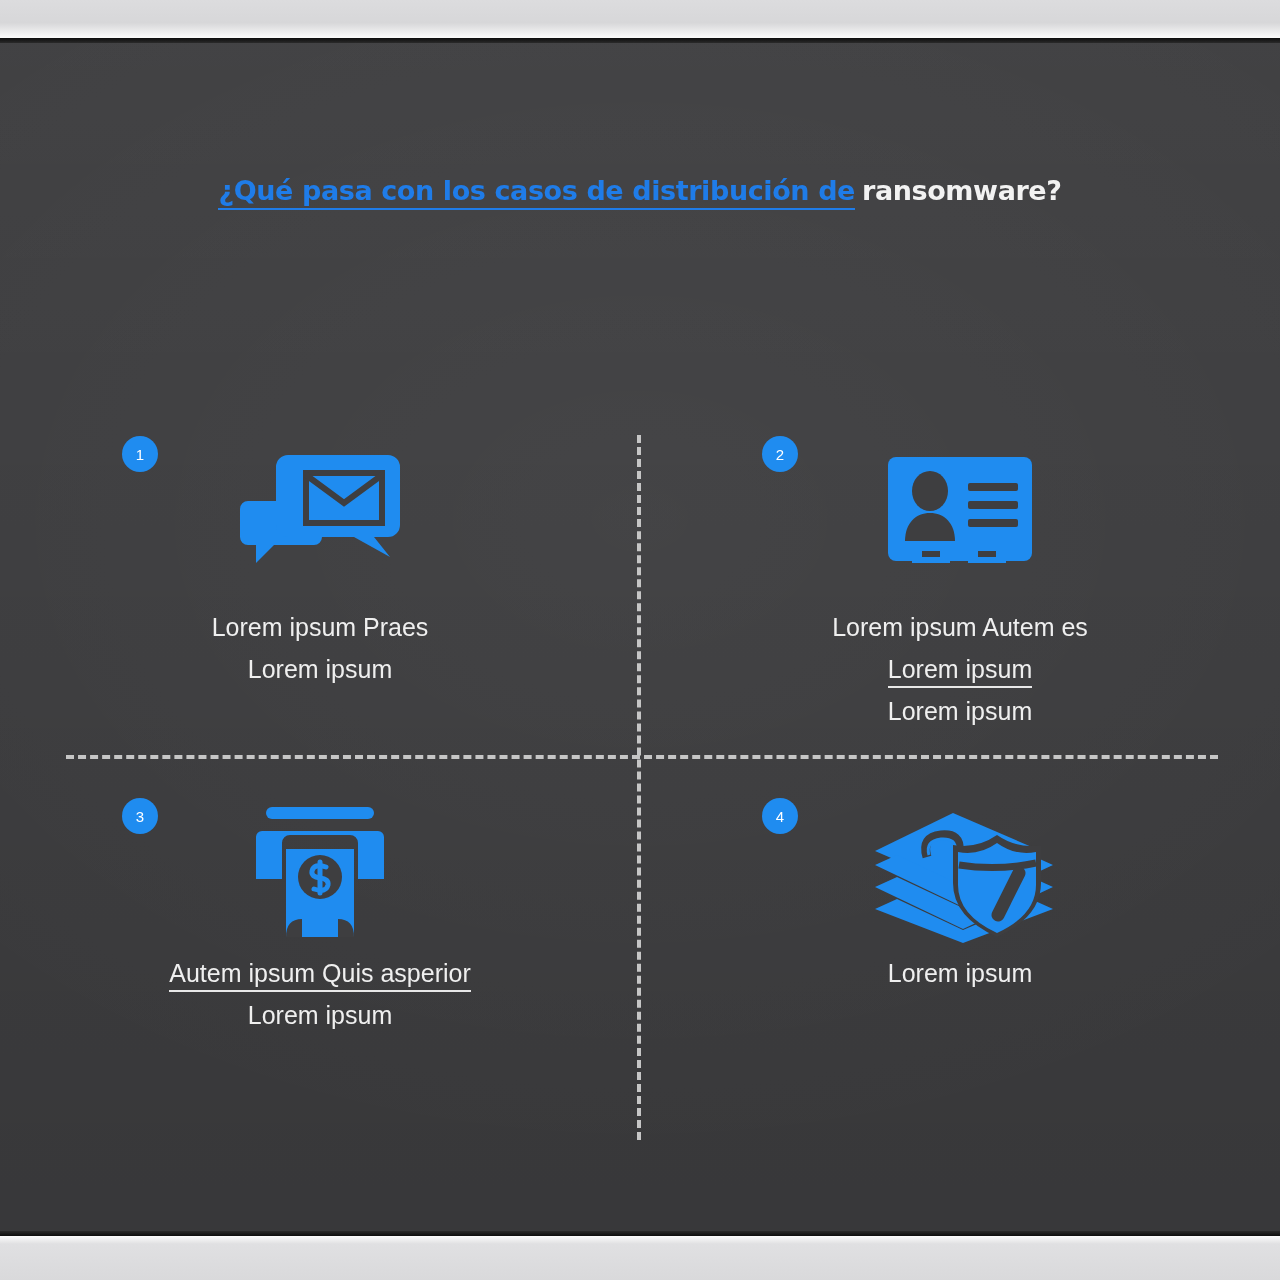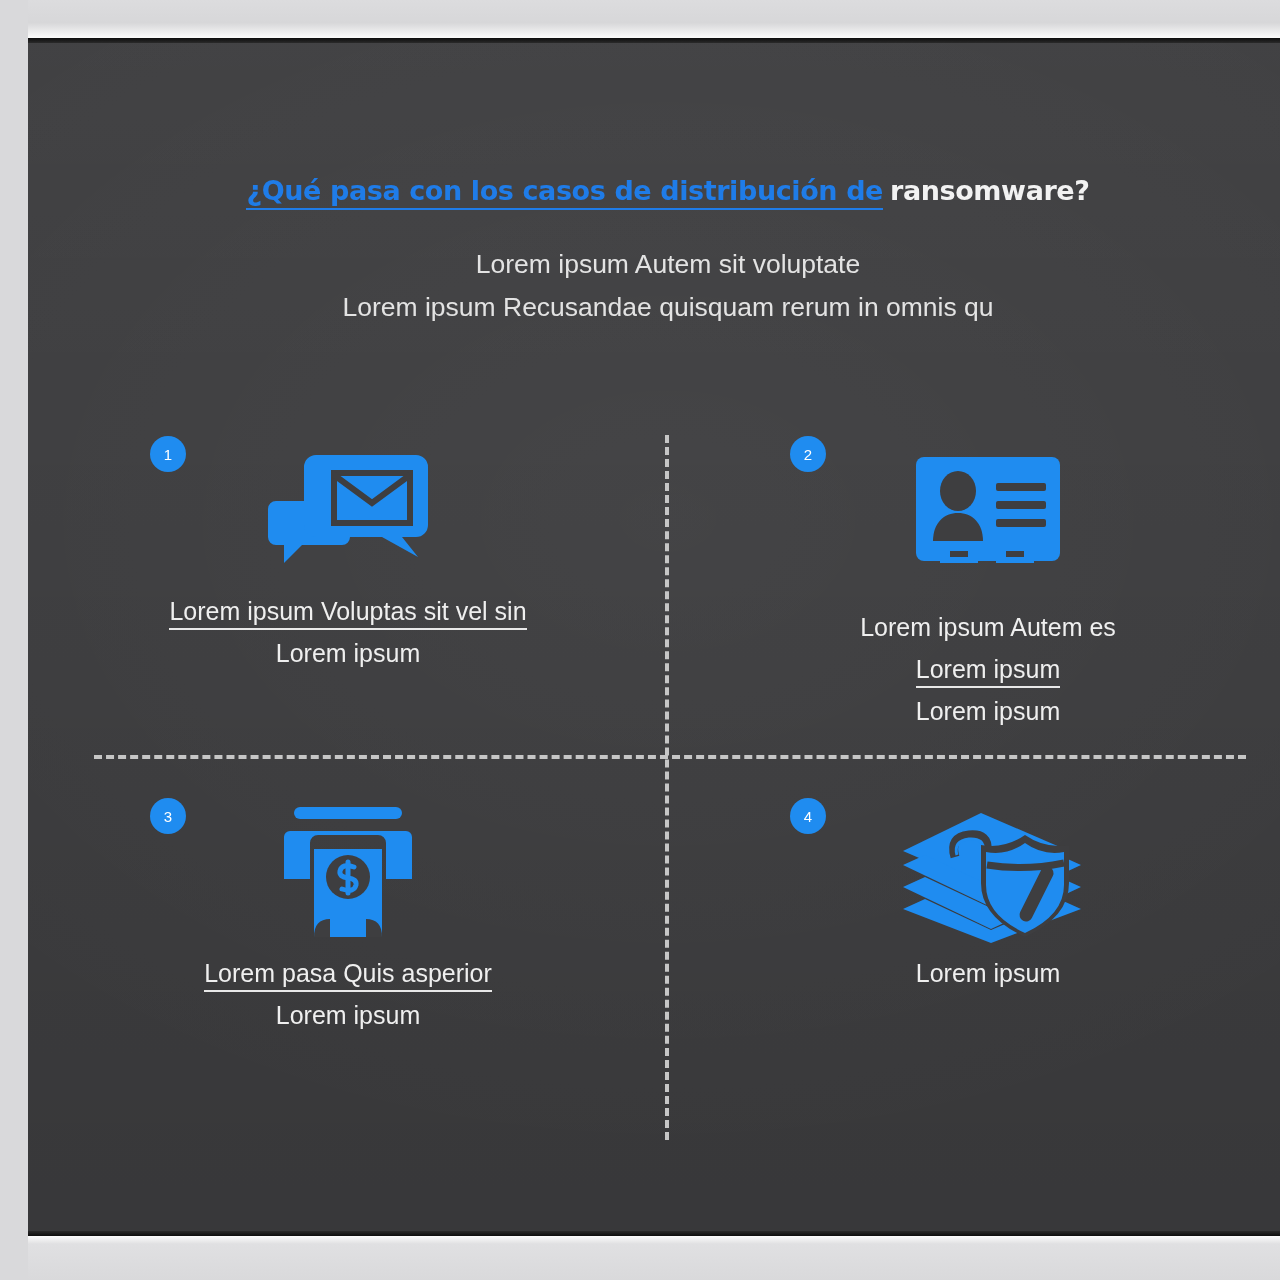--- a/index.html
+++ b/index.html
@@ -13,21 +13,20 @@
     overflow: hidden;
     font-family: "Liberation Sans", sans-serif;
   }
 
   
   #slide-frame {
     position: relative;
     width: 1064px;
     height: 1280px;
     background: #a21caf;
-    margin-left: 28px;
   }
   .frame-band {
     position: absolute;
     left: 0;
     width: 1280px;
     background: linear-gradient(180deg, #dcdcde 0%, #d7d7d9 60%, #fbfbfb 100%);
   }
   #frame-band-top { top: 0; height: 38px; }
   #frame-band-bottom {
     top: 1236px;
@@ -178,45 +177,41 @@
   <div id="frame-band-top" class="frame-band"></div>
   <div id="frame-edge-top" class="frame-edge"></div>
 
   <div id="canvas">
     <div id="canvas-vignette"></div>
 
     <div id="header">
       <div id="title-block">
         <span id="title-accent">¿Qué pasa con los casos de distribución de</span><span id="title-tail">ransomware?</span>
       </div>
-      <div id="subtitle-block">
-        <div>Lorem ipsum Autem sit voluptate</div>
-        <div>Lorem ipsum Recusandae quisquam rerum in omnis qu</div>
-      </div>
     </div>
 
     <div id="divider-horizontal"></div>
     <div id="divider-vertical"></div>
 
     <div id="grid">
 
       <div id="quadrant-1" class="quadrant">
         <div class="step-badge">1</div>
         <div class="icon-wrap">
           <svg width="160" height="124" viewBox="0 0 160 124" aria-hidden="true">
 
             <path d="M8 48 h66 a8 8 0 0 1 8 8 v28 a8 8 0 0 1 -8 8 h-40 l-18 18 v-18 h-8 a8 8 0 0 1 -8 -8 v-28 a8 8 0 0 1 8 -8 z" fill="#1f8cf0"></path>
 
             <path d="M48 2 h100 a12 12 0 0 1 12 12 v58 a12 12 0 0 1 -12 12 h-14 l16 20 -36 -20 h-66 a12 12 0 0 1 -12 -12 v-58 a12 12 0 0 1 12 -12 z" fill="#1f8cf0"></path>
 
             <rect x="66" y="20" width="76" height="50" fill="none" stroke="#3e3e40" stroke-width="6"></rect>
             <path d="M66 22 L104 50 L142 22" fill="none" stroke="#3e3e40" stroke-width="6"></path>
           </svg>
         </div>
-        <div class="q-text q-line-2"><span>Lorem ipsum Voluptas sit vel sin</span></div>
+        <div class="q-text q-line-1">Lorem ipsum Praes</div>
         <div class="q-text q-line-3">Lorem ipsum</div>
       </div>
 
       <div id="quadrant-2" class="quadrant">
         <div class="step-badge">2</div>
         <div class="icon-wrap">
           <svg width="148" height="124" viewBox="0 0 148 124" aria-hidden="true">
             <rect x="2" y="4" width="144" height="104" rx="8" fill="#1f8cf0"></rect>
 
             <ellipse cx="44" cy="38" rx="18" ry="20" fill="#3e3e40"></ellipse>
@@ -248,21 +243,21 @@
 
             <path d="M34 44 h68 v88 h-68 z" fill="#1f8cf0"></path>
             <path d="M34 132 q0 -18 16 -18 l0 18 z" fill="#3e3e40"></path>
             <path d="M102 132 q0 -18 -16 -18 l0 18 z" fill="#3e3e40"></path>
 
             <circle cx="68" cy="72" r="22" fill="#3e3e40"></circle>
             <path d="M74 62 q-12 -4 -14 4 q-1 6 8 7 q9 1 8 7 q-2 8 -14 4" fill="none" stroke="#1f8cf0" stroke-width="5" stroke-linecap="round"></path>
             <line x1="68" y1="57" x2="68" y2="88" stroke="#1f8cf0" stroke-width="5" stroke-linecap="round"></line>
           </svg>
         </div>
-        <div class="q-text q-line-2"><span>Lorem pasa Quis asperior</span></div>
+        <div class="q-text q-line-2"><span>Autem ipsum Quis asperior</span></div>
         <div class="q-text q-line-3">Lorem ipsum</div>
       </div>
 
       <div id="quadrant-4" class="quadrant">
         <div class="step-badge">4</div>
         <div class="icon-wrap">
           <svg width="186" height="132" viewBox="0 0 186 132" aria-hidden="true">
 
             <path d="M86 2 L174 40 L96 78 L8 40 Z" fill="#1f8cf0"></path>
 

